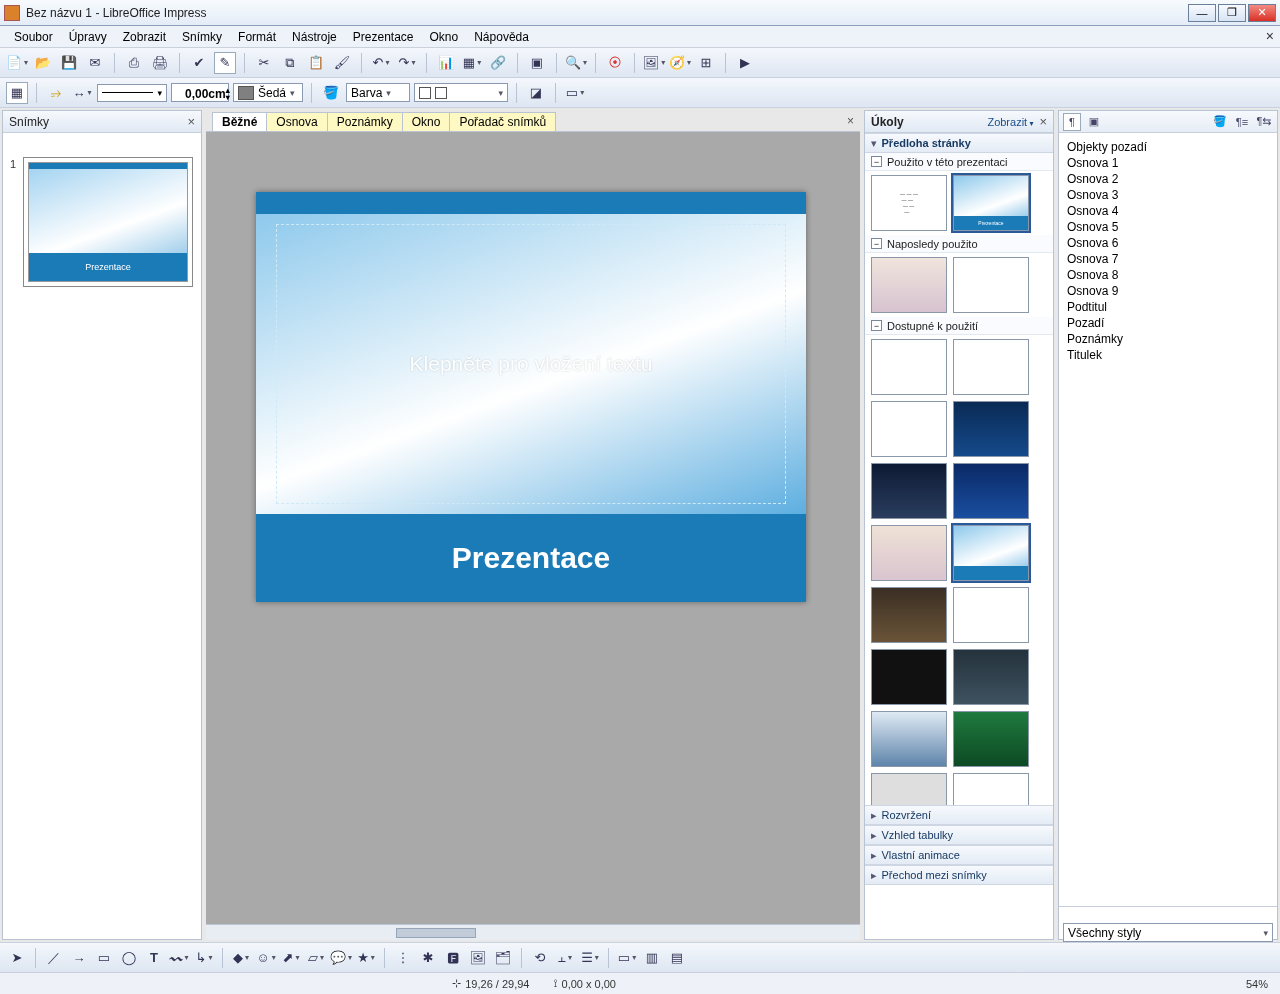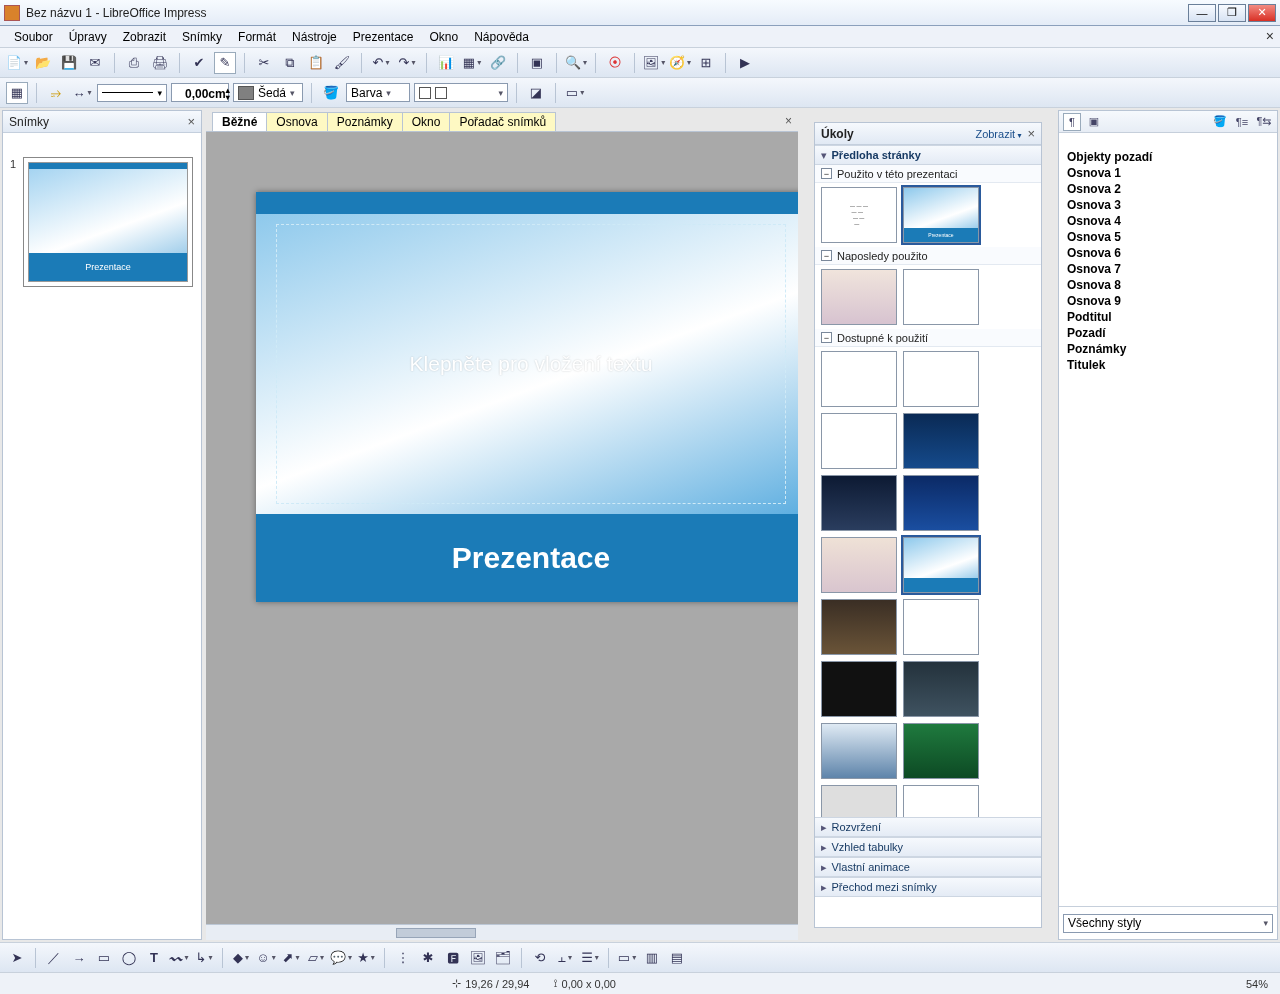--- a/index.html
+++ b/index.html
@@ -55,40 +55,40 @@
 .slide .topbar{height:22px;background:#1b7bb7;}
 .slide .body{height:300px;background:linear-gradient(160deg,#8ec9ec,#fff 55%,#5daee0);display:flex;align-items:center;justify-content:center;position:relative;}
 .slide .body .placeholder{color:#fff;font-size:21px;text-shadow:0 0 2px rgba(0,0,0,.2);}
 .slide .body .dashed{position:absolute;left:20px;right:20px;top:10px;bottom:10px;border:1px dashed #cfeaf7;}
 .slide .footer{height:88px;background:#1b7bb7;display:flex;align-items:center;justify-content:center;}
 .slide .footer .bigtitle{color:#fff;font-size:30px;font-weight:bold;}
 .hscroll{position:absolute;bottom:0;left:0;right:0;height:16px;background:#e8edf4;border-top:1px solid #bcc7d5;display:flex;align-items:center;}
 .hscroll .thumb{width:80px;height:10px;background:#c2ccd9;border:1px solid #97a5b8;margin-left:190px;}
 
 
-.tasks-panel{width:228px;margin:14px;}
+.tasks-panel{width:190px;margin:2px;}
 .section-head{height:20px;background:linear-gradient(#f6f9fd,#e4ebf5);border-top:1px solid #cdd6e2;border-bottom:1px solid #cdd6e2;display:flex;align-items:center;padding:0 6px;font-size:11px;color:#173a63;cursor:default;}
 .section-head .bullet{margin-right:5px;color:#557;}
 .section-head.small{font-weight:normal;}
 .subhead{height:18px;display:flex;align-items:center;padding:0 6px;font-size:11px;color:#222;background:#f9fbfe;border-bottom:1px solid #e3e9f1;}
 .subhead .pm{width:11px;height:11px;border:1px solid #7a889b;display:flex;align-items:center;justify-content:center;font-size:9px;margin-right:5px;background:#fff;}
 .master-grid{padding:4px 6px;display:flex;flex-wrap:wrap;gap:6px;overflow:auto;}
 .master-thumb{width:76px;height:56px;border:1px solid #8a97a8;background:#fff;position:relative;font-size:6px;color:#333;display:flex;align-items:center;justify-content:center;overflow:hidden;}
 .master-thumb.selected{outline:2px solid #2a5a9c;}
 .master-thumb .mbar{position:absolute;bottom:0;left:0;right:0;height:14px;display:flex;align-items:center;justify-content:center;font-size:5px;color:#fff;}
 .tasks-body{flex:1;overflow:auto;}
 
 
 .outline-panel{width:220px;margin:2px;}
 .outline-toolbar{height:22px;border-bottom:1px solid #c6cfdb;display:flex;align-items:center;padding:0 4px;gap:4px;background:linear-gradient(#f6f9fd,#e7edf5);}
 .outline-toolbar .ob{width:18px;height:18px;border:1px solid transparent;display:flex;align-items:center;justify-content:center;font-size:11px;color:#446;}
 .outline-toolbar .ob.active{border:1px solid #9ab;background:#fff;}
-.outline-list{flex:1;overflow:auto;padding:16px 8px;font-weight:bold;}
+.outline-list{flex:1;overflow:auto;padding:6px 8px;}
 .outline-list div{padding:1px 0;cursor:default;}
-.outline-filter{height:22px;border-top:1px solid #c6cfdb;display:flex;align-items:center;padding:16px 4px;}
+.outline-filter{height:22px;border-top:1px solid #c6cfdb;display:flex;align-items:flex-start;padding:16px 4px;}
 .outline-filter .combo{flex:1;}
 
 
 .draw-toolbar{height:30px;background:linear-gradient(#f4f7fc,#dde6f2);border-top:1px solid #c8d1dc;display:flex;align-items:center;padding:0 6px;gap:3px;}
 
 
 .statusbar{height:22px;background:#eef2f8;border-top:1px solid #c8d1dc;display:flex;align-items:center;padding:0 8px;font-size:11px;color:#333;}
 .statusbar .seg{margin-right:24px;display:flex;align-items:center;gap:4px;}
 .statusbar .spacer{flex:1;}
 

